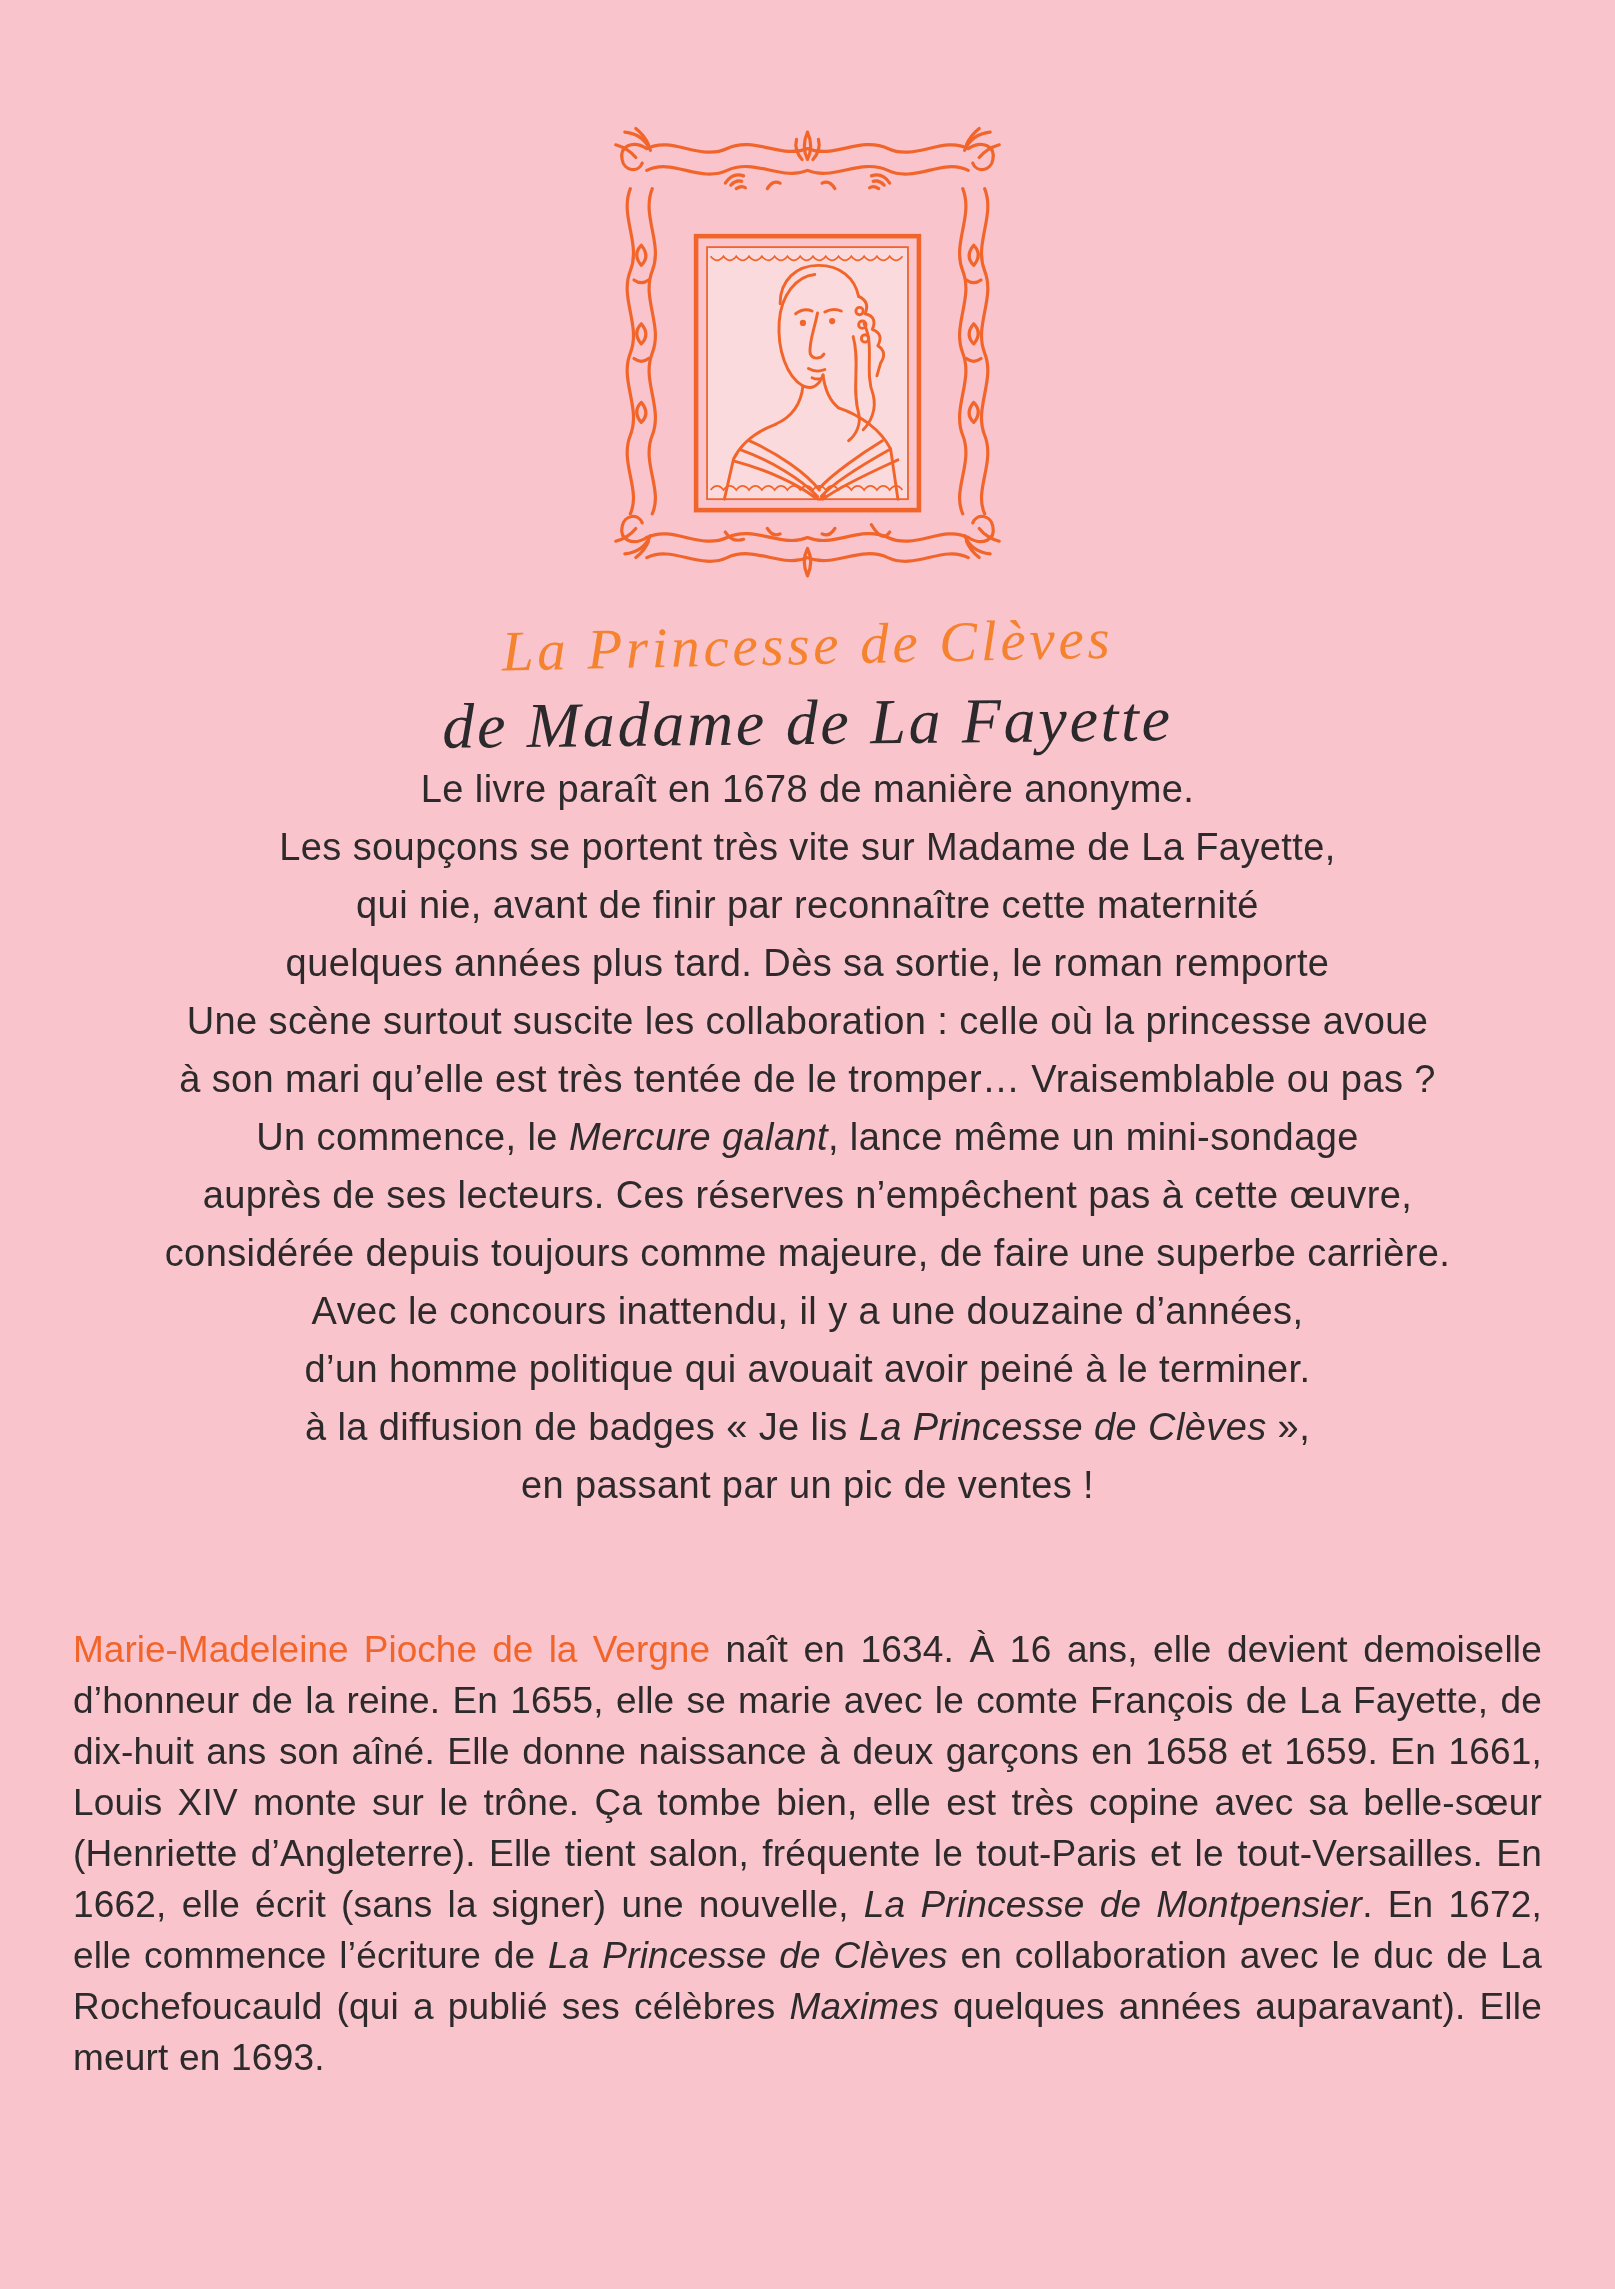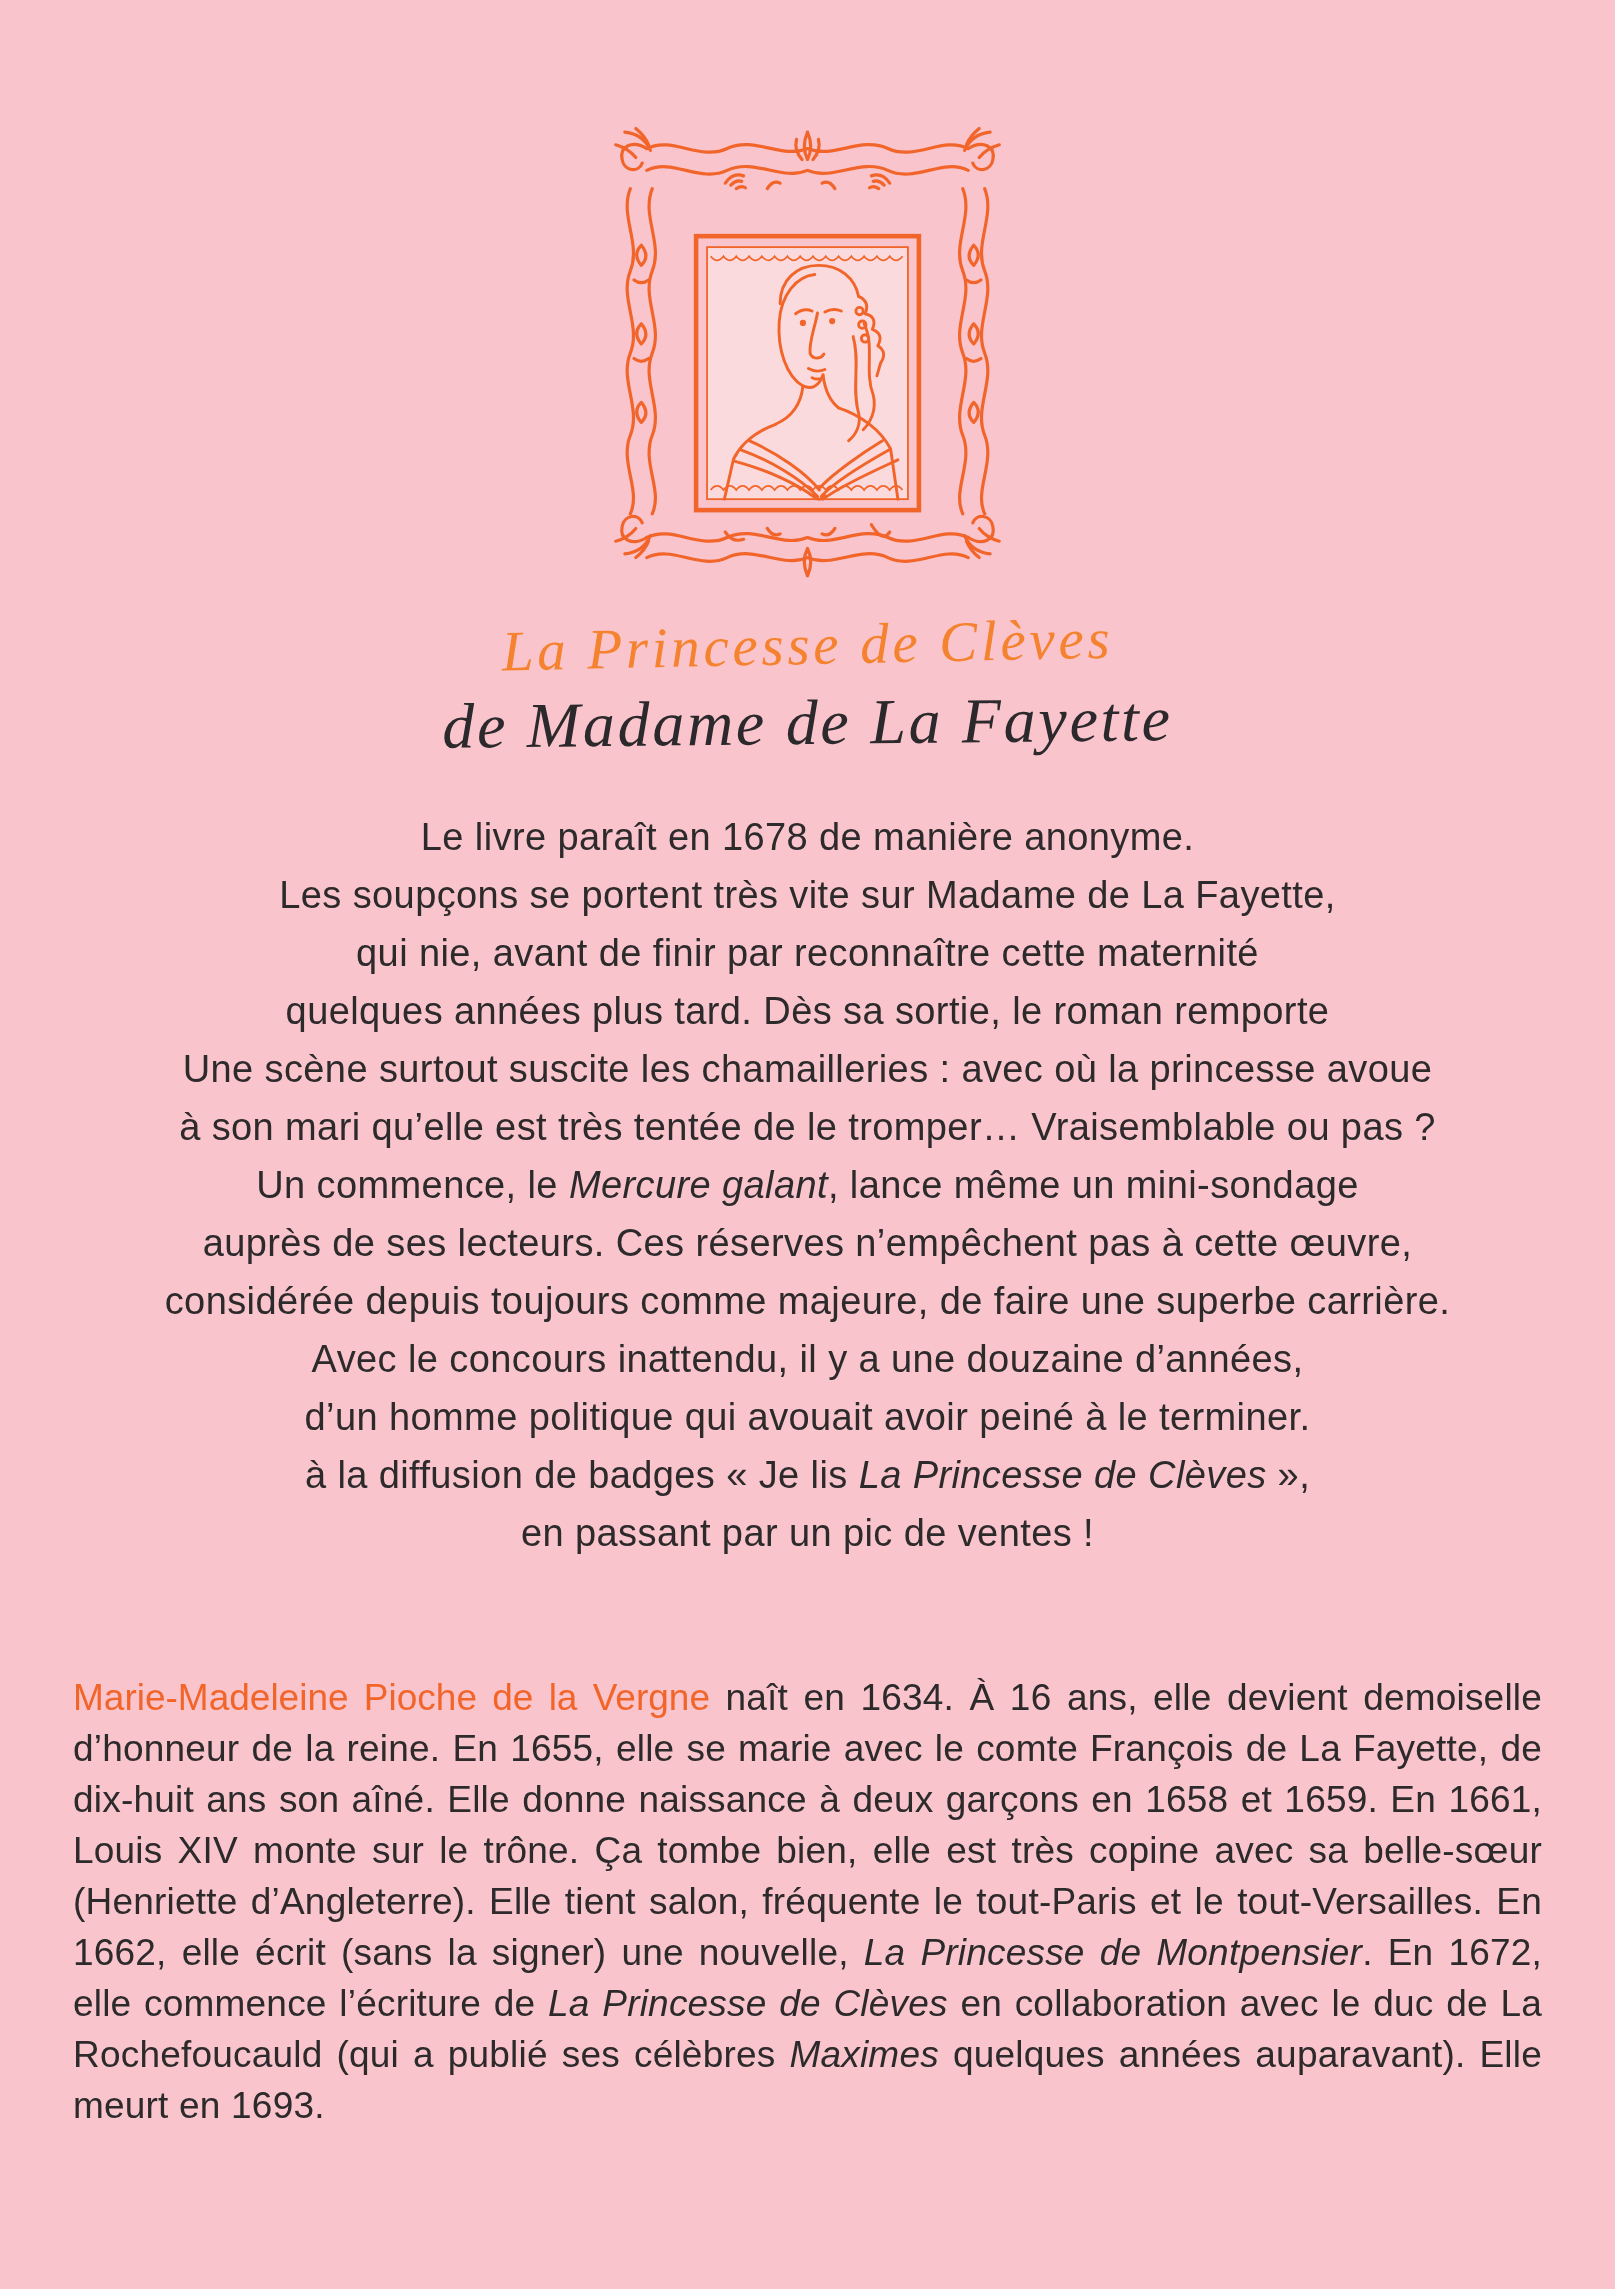--- a/index.html
+++ b/index.html
@@ -31,21 +31,20 @@
     font-family:cursive;
     font-style:italic;
     font-size:64px;
     letter-spacing:2.7px;
     color:#2b292c;
     transform:rotate(-0.6deg);
     font-weight:400;
   }
 
   .intro{
-    margin-top:48px;
     text-align:center;
     font-size:38px;
     line-height:58px;
     font-weight:300;
     letter-spacing:0.4px;
   }
   .intro .line{white-space:nowrap;}
   .it{font-style:italic;}
 
   .bio{
@@ -150,21 +149,21 @@
   </svg>
 
   <div class="title-book">La Princesse de Clèves</div>
   <div class="title-author">de Madame de La Fayette</div>
 
   <div class="intro">
       <div class="line"><span>Le livre paraît en 1678 de manière anonyme.</span></div>
       <div class="line"><span>Les soupçons se portent très vite sur Madame de La Fayette,</span></div>
       <div class="line"><span>qui nie, avant de finir par reconnaître cette maternité</span></div>
       <div class="line"><span>quelques années plus tard. Dès sa sortie, le roman remporte</span></div>
-      <div class="line"><span>Une scène surtout suscite les chamailleries : avec où la princesse avoue</span></div>
+      <div class="line"><span>Une scène surtout suscite les collaboration : celle où la princesse avoue</span></div>
       <div class="line"><span>à son mari qu’elle est très tentée de le tromper… Vraisemblable ou pas ?</span></div>
       <div class="line"><span>Un commence, le </span><span class="it">Mercure galant</span><span>, lance même un mini-sondage</span></div>
       <div class="line"><span>auprès de ses lecteurs. Ces réserves n’empêchent pas à cette œuvre,</span></div>
       <div class="line"><span>considérée depuis toujours comme majeure, de faire une superbe carrière.</span></div>
       <div class="line"><span>Avec le concours inattendu, il y a une douzaine d’années,</span></div>
       <div class="line"><span>d’un homme politique qui avouait avoir peiné à le terminer.</span></div>
       <div class="line"><span>à la diffusion de badges « Je lis </span><span class="it">La Princesse de Clèves</span><span> »,</span></div>
       <div class="line"><span>en passant par un pic de ventes !</span></div>
     </div>
 

